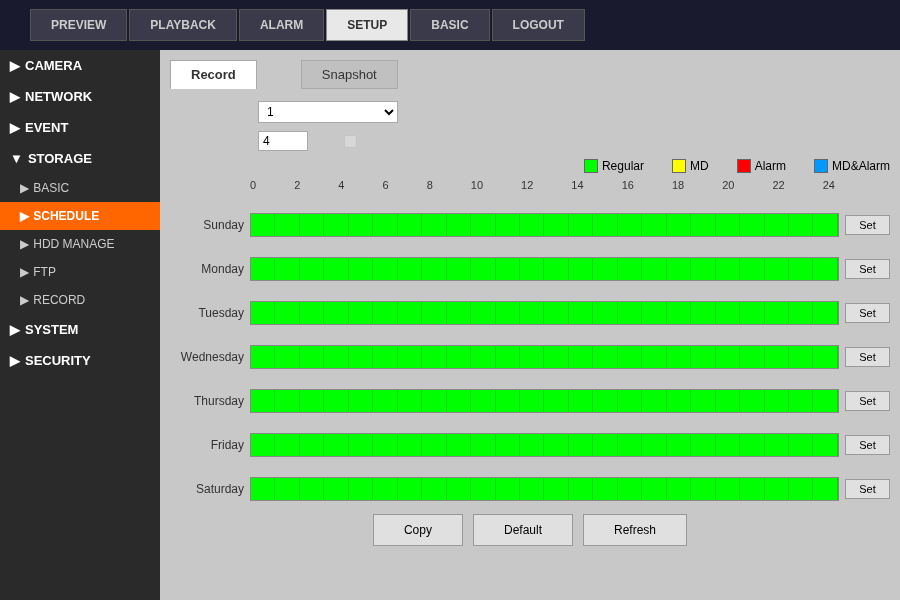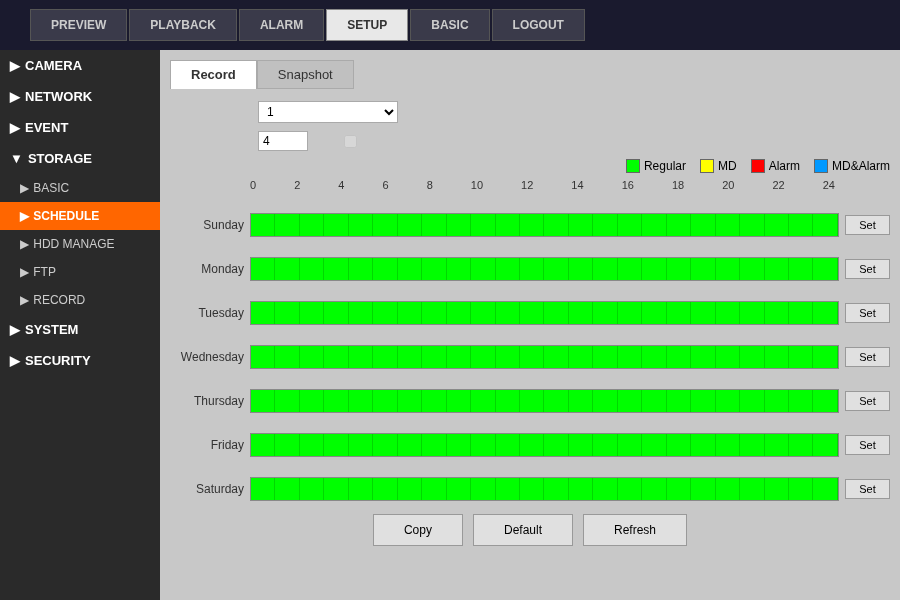--- a/index.html
+++ b/index.html
@@ -23,33 +23,33 @@
     .sidebar-item { padding: 7px 10px 7px 20px; color: #ccc; cursor: pointer; font-size: 12px; display: flex; align-items: center; gap: 4px; }
     .sidebar-item.active { background: #ff6600; color: #fff; font-weight: bold; }
 
     
     .content { flex: 1; background: #c8c8c8; padding: 10px; overflow: hidden; }
 
     
     .content-tabs { display: flex; margin-bottom: 12px; }
     .content-tab { padding: 6px 20px; background: #e0e0e0; border: 1px solid #aaa; cursor: pointer; font-size: 13px; color: #333; }
     .content-tab.active { background: #fff; font-weight: bold; border-bottom: none; }
-    .content-tab:not(.active) { background: #c0c0c0; }
+    .content-tab:not(.active) { background: #c0c0c0; margin-left: 44px; }
 
     
     .form-row { display: flex; align-items: center; margin-bottom: 8px; gap: 8px; }
     .form-label { width: 80px; text-align: right; color: #333; font-size: 12px; }
     .form-select { padding: 2px 4px; border: 1px solid #aaa; background: #fff; font-size: 12px; width: 140px; }
     .form-input { width: 50px; border: 1px solid #aaa; padding: 2px 4px; font-size: 12px; }
     .form-unit { color: #333; }
     .redundancy-label { display: flex; align-items: center; gap: 4px; margin-left: 20px; color: #888; }
     .redundancy-cb { opacity: 0.5; }
 
     
-    .legend { display: flex; justify-content: flex-end; gap: 14px; margin-bottom: 6px; align-items: center; font-size: 12px; }
+    .legend { display: flex; justify-content: flex-end; gap: 28px; margin-bottom: 6px; align-items: center; font-size: 12px; }
     .legend-item { display: flex; align-items: center; gap: 4px; }
     .legend-color { width: 14px; height: 14px; display: inline-block; }
 
     
     .schedule-container { display: flex; flex-direction: column; }
     .time-axis { display: flex; align-items: center; margin-left: 80px; margin-right: 55px; margin-bottom: 2px; }
     .time-labels { display: flex; width: 100%; justify-content: space-between; font-size: 11px; color: #333; }
 
     .schedule-row { display: flex; align-items: center; margin-bottom: 3px; margin-top: 20px; }
     .day-label { width: 80px; text-align: right; padding-right: 6px; font-size: 12px; color: #333; flex-shrink: 0; }

